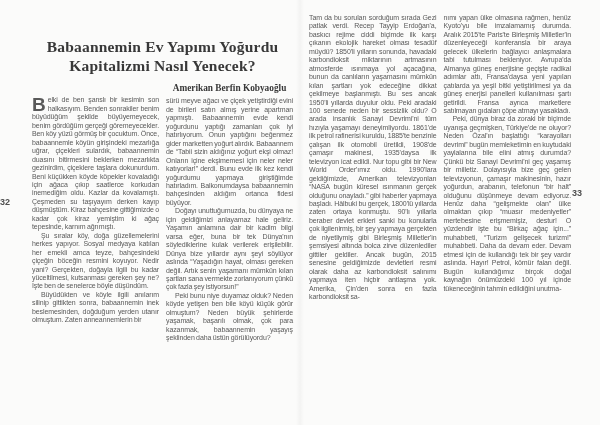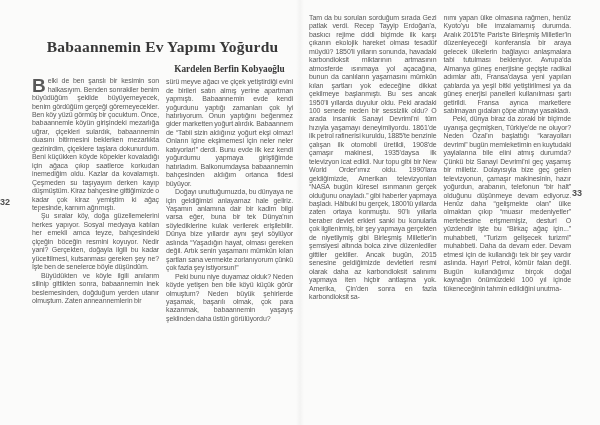--- a/index.html
+++ b/index.html
@@ -84,29 +84,30 @@
 </style>
 </head>
 <body>
 
 <div class="spread">
   <div class="gutter"></div>
 
   <div class="page left">
     <h1 class="title">
       <span class="tl">Babaannemin Ev Yapımı Yoğurdu</span>
+      <span class="tl">Kapitalizmi Nasıl Yenecek?</span>
     </h1>
     <div class="cols">
       <div class="col offset-top">
         <p class="body"><span class="dropcap">B</span><span>elki de ben şanslı bir kesimin son halkasıyım. Benden sonrakiler benim büyüdüğüm şekilde büyüyemeyecek, benim gördüğüm gerçeği göremeyecekler. Ben köy yüzü görmüş bir çocuktum. Önce, babaannemle köyün girişindeki mezarlığa uğrar, çiçekleri sulardık, babaannemin duasını bitirmesini beklerken mezarlıkta gezinirdim, çiçeklere taşlara dokunurdum. Beni küçükken köyde köpekler kovaladığı için ağaca çıkıp saatlerce korkudan inemediğim oldu. Kazlar da kovalamıştı. Çeşmeden su taşıyayım derken kayıp düşmüştüm. Kiraz bahçesine gittiğimizde o kadar çok kiraz yemiştim ki ağaç tepesinde, karnım ağrımıştı.</span></p>
         <p class="body indent">Şu sıralar köy, doğa güzellemelerini herkes yapıyor. Sosyal medyaya katılan her emekli amca teyze, bahçesindeki çiçeğin böceğin resmini koyuyor. Nedir yani? Gerçekten, doğayla ilgili bu kadar yüceltilmesi, kutsanması gereken şey ne? İşte ben de senelerce böyle düşündüm.</p>
         <p class="body indent">Büyüdükten ve köyle ilgili anılarım silinip gittikten sonra, babaannemin inek beslemesinden, doğduğum yerden utanır olmuştum. Zaten anneannemlerin bir</p>
       </div>
       <div class="col">
-        <div class="author">Kardelen Berfin Kobyaoğlu</div>
+        <div class="author">Amerikan Berfin Kobyaoğlu</div>
         <p class="body">sürü meyve ağacı ve çiçek yetiştirdiği evini de birileri satın almış yerine apartman yapmıştı. Babaannemin evde kendi yoğurdunu yaptığı zamanları çok iyi hatırlıyorum. Onun yaptığını beğenmez gider marketten yoğurt alırdık. Babaannem de “Tabii sizin aldığınız yoğurt ekşi olmaz! Onların içine ekşimemesi için neler neler katıyorlar!” derdi. Bunu evde ilk kez kendi yoğurdumu yapmaya giriştiğimde hatırladım. Balkonumdaysa babaannemin bahçesinden aldığım ortanca fidesi büyüyor.</p>
         <p class="body indent">Doğayı unuttuğumuzda, bu dünyaya ne için geldiğimizi anlayamaz hale geliriz. Yaşamın anlamına dair bir kadim bilgi varsa eğer, buna bir tek Dünya'nın söylediklerine kulak verilerek erişilebilir. Dünya bize yıllardır aynı şeyi söylüyor aslında “Yaşadığın hayat, olması gereken değil. Artık senin yaşamanı mümkün kılan şartları sana vermekte zorlanıyorum çünkü çok fazla şey istiyorsun!”</p>
         <p class="body indent">Peki bunu niye duyamaz olduk? Neden köyde yetişen ben bile köyü küçük görür olmuştum? Neden büyük şehirlerde yaşamak, başarılı olmak, çok para kazanmak, babaannemin yaşayış şeklinden daha üstün görülüyordu?</p>
       </div>
     </div>
   </div>
 
   <div class="page right">
     <div class="cols">
       <div class="col">

